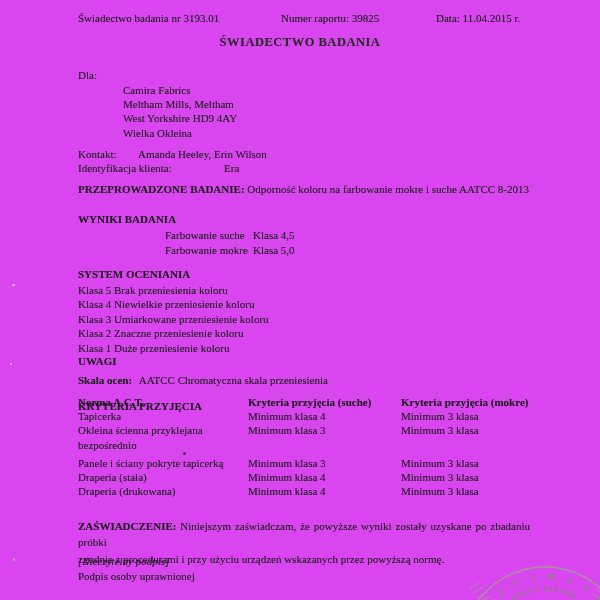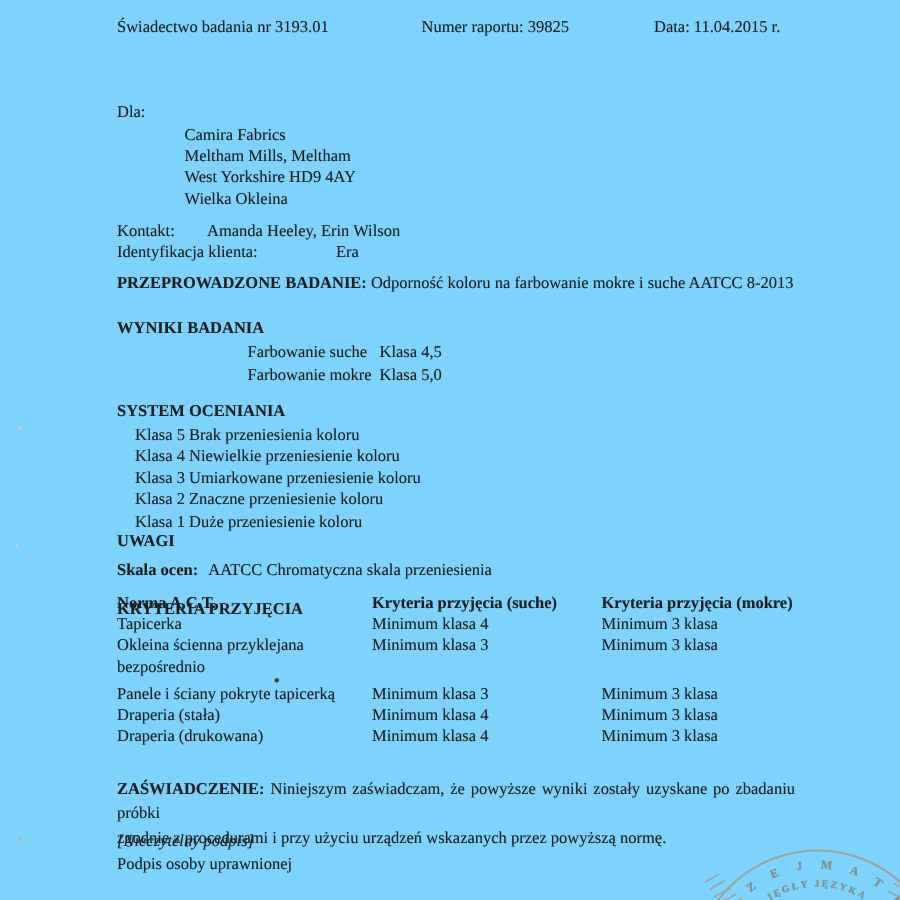--- a/index.html
+++ b/index.html
@@ -1,33 +1,33 @@
 <!DOCTYPE html>
 <html><head>
 <meta charset="utf-8">
 <style>
   html,body{margin:0;padding:0;background:#e8e8e8;}
   .page{
     position:relative;width:600px;height:600px;margin:0 auto;
-    background:#7dd3fc;overflow:hidden;
+    background:#d946ef;overflow:hidden;
     font-family:"Liberation Serif","DejaVu Serif",serif;
     font-size:11px;color:#1e1e1e;
     text-shadow:0 0 .5px rgba(30,30,30,.35);
   }
   .abs{position:absolute;white-space:nowrap;}
   .b{font-weight:bold;}
   .title{left:0;top:35px;width:100%;text-align:center;font-weight:bold;
          font-size:12.5px;letter-spacing:.5px;color:#2b2b2b;}
   .addr div{line-height:14.2px;}
   .lbl-k{display:inline-block;width:60px;}
   .lbl-i{display:inline-block;width:146px;}
   .res-rows div{line-height:14.5px;}
   .res-lbl{display:inline-block;width:88px;}
   .rate-rows div{line-height:14.4px;}
-  .rate-k{display:inline-block;width:36px;margin-left:12px;}
+  .rate-k{display:inline-block;width:36px;}
   table.crit{border-collapse:collapse;table-layout:fixed;width:460px;}
   table.crit td{padding:0;vertical-align:top;line-height:14.2px;
                 font-size:11px;}
   table.crit tr td:first-child{width:170px;}
   table.crit tr td:nth-child(2){width:153px;}
   table.crit tr.gap td{padding-top:4px;}
   .attest{width:452px;line-height:16.4px;white-space:normal;}
   .attest .j{text-align:justify;text-align-last:justify;}
   .ital{font-style:italic;}
   .speck{position:absolute;border-radius:50%;}
@@ -42,20 +42,21 @@
 </style>
 </head>
 <body>
 
 <div class="page">
 
   <span class="abs" style="left:78px;top:12px">Świadectwo badania nr 3193.01</span>
   <span class="abs" style="left:281px;top:12px">Numer raportu: 39825</span>
   <span class="abs" style="left:436px;top:12px">Data: 11.04.2015 r.</span>
 
+  <div class="abs title">ŚWIADECTWO BADANIA</div>
 
   <span class="abs" style="left:78px;top:69px">Dla:</span>
   <div class="abs addr" style="left:123px;top:83px">
     <div>Camira Fabrics</div>
     <div>Meltham Mills, Meltham</div>
     <div>West Yorkshire HD9 4AY</div>
     <div>Wielka Okleina</div>
   </div>
 
   <div class="abs" style="left:78px;top:148px">

